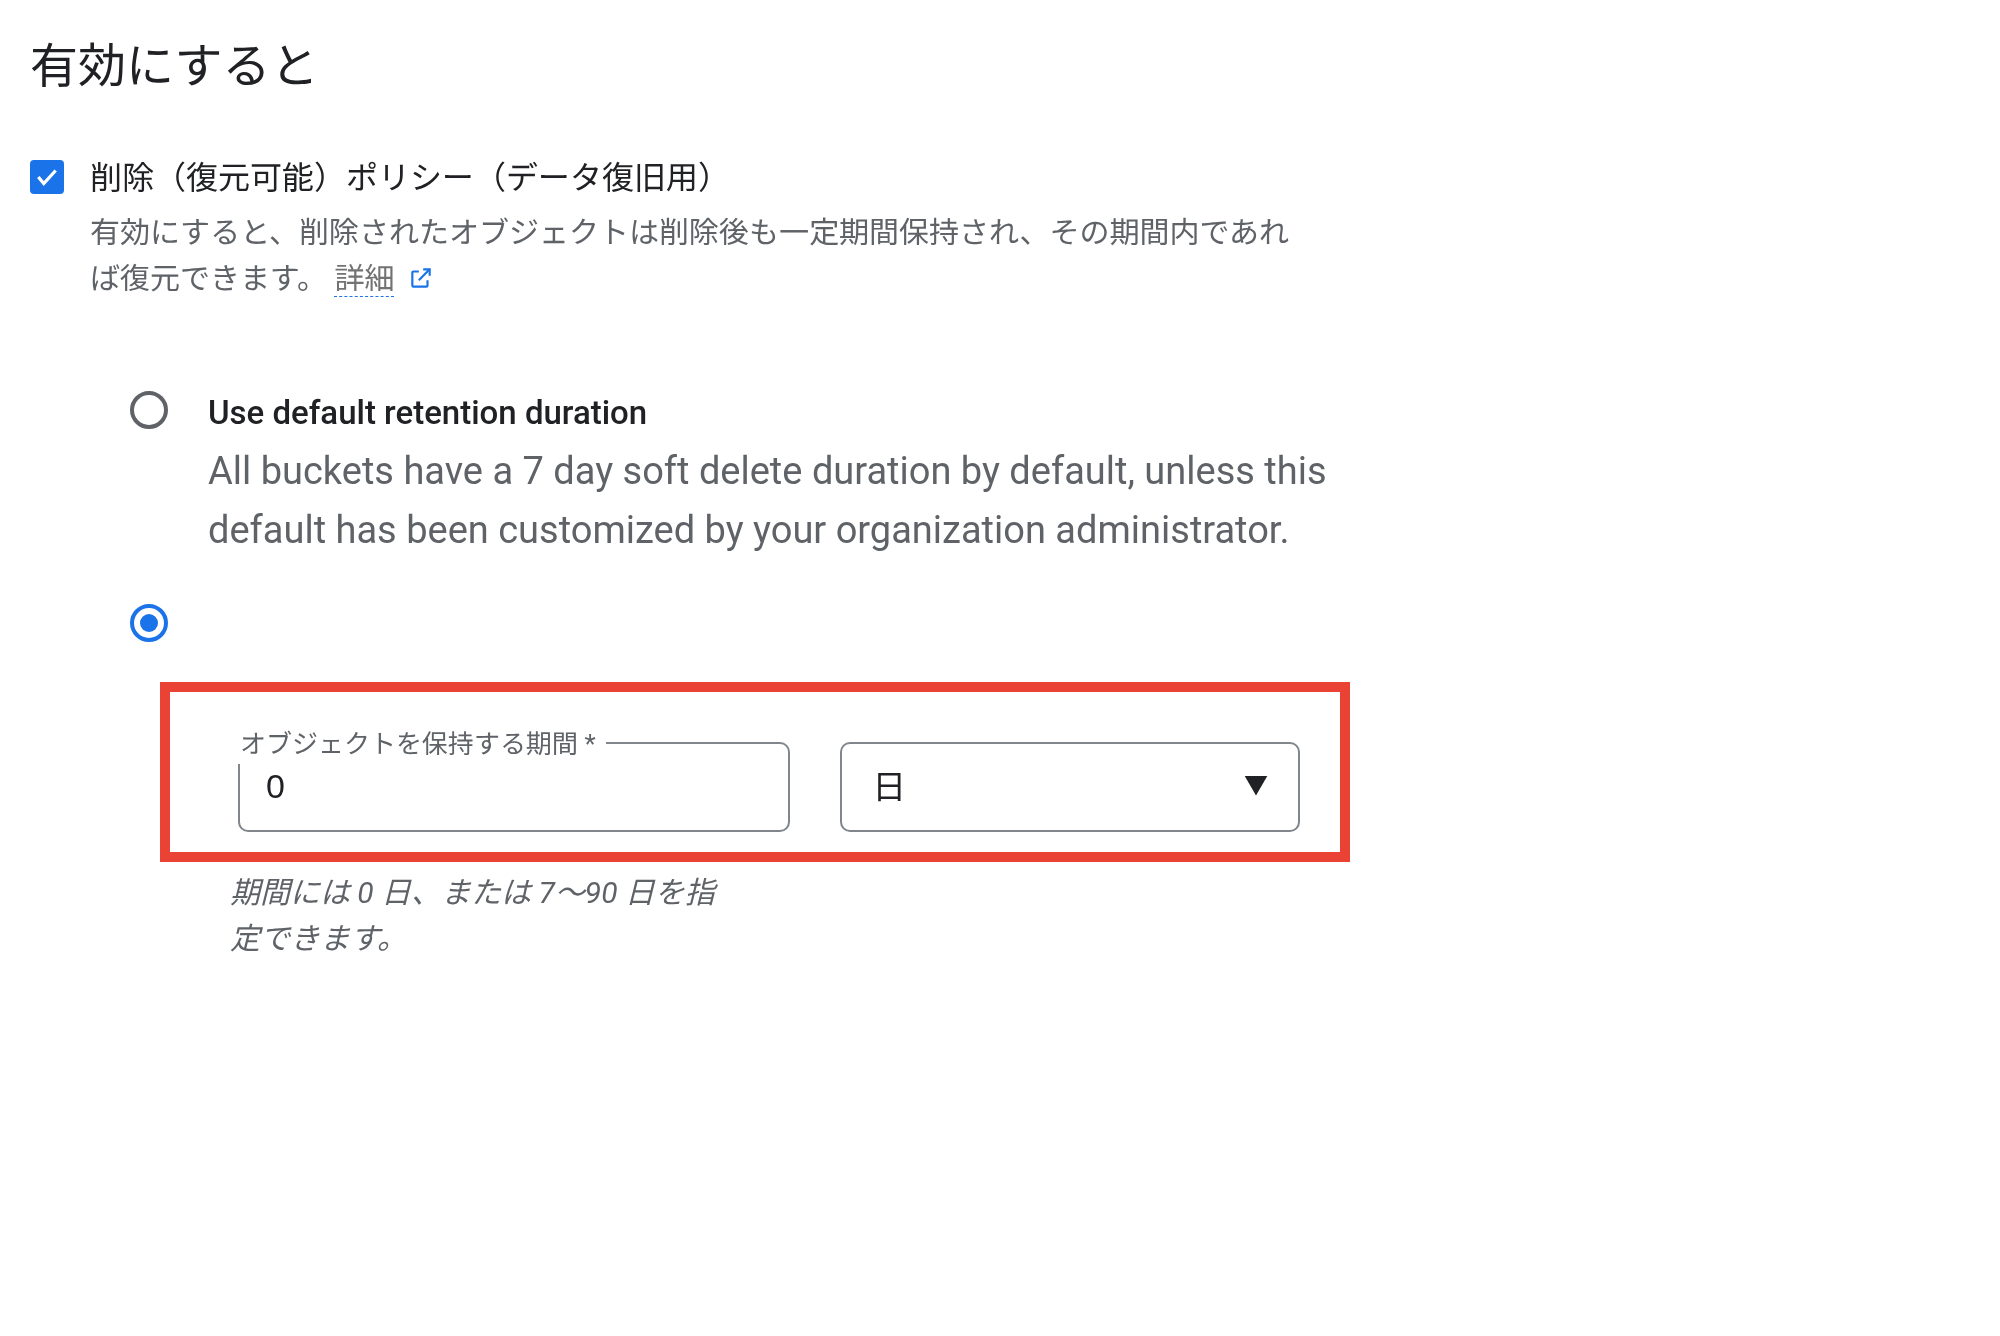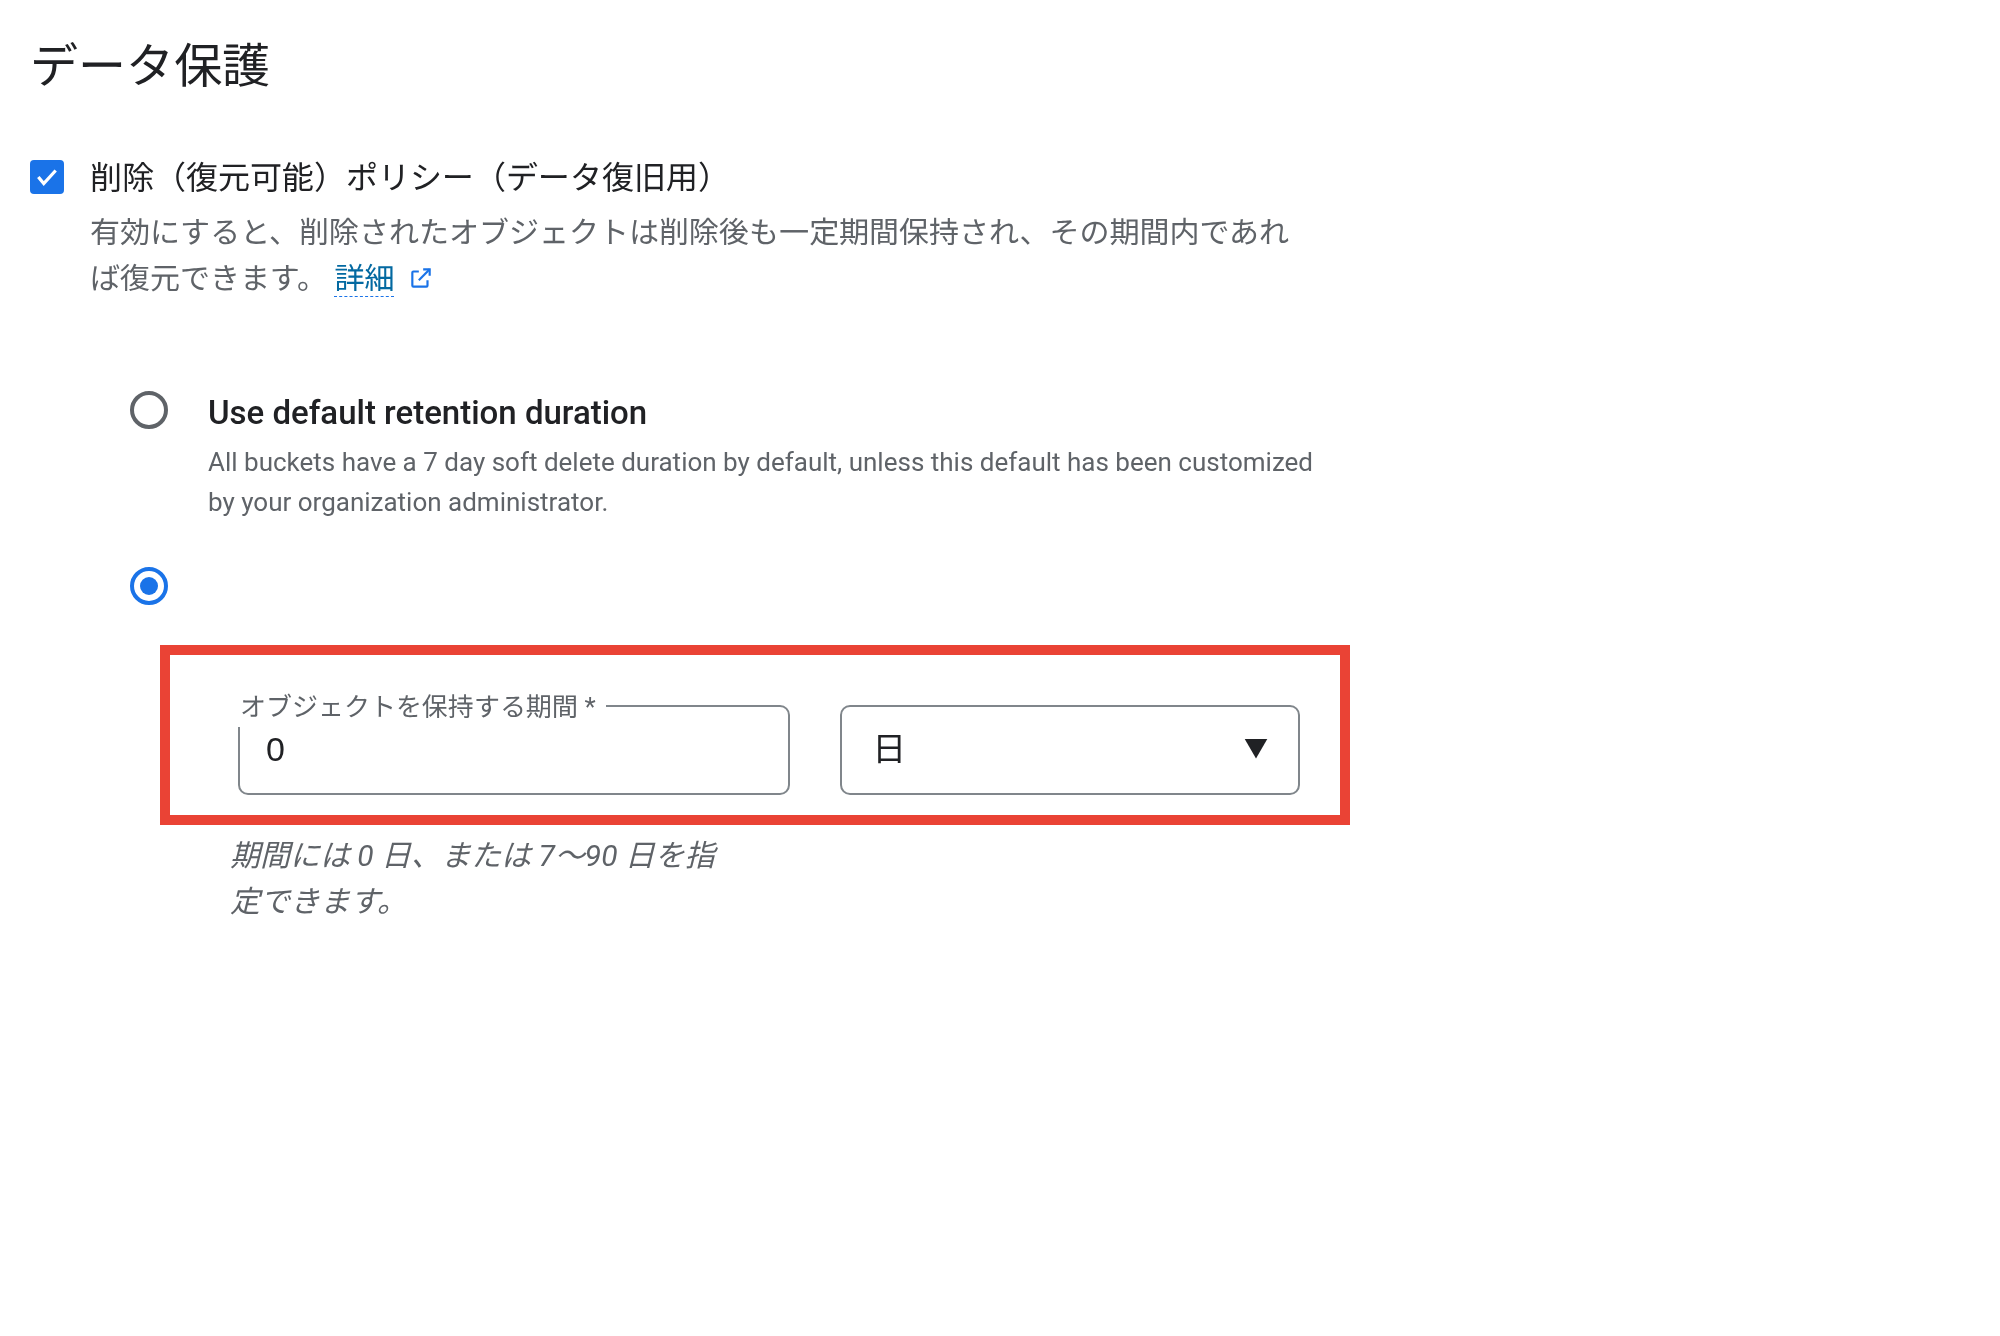--- a/index.html
+++ b/index.html
@@ -47,21 +47,21 @@
       font-weight: 400;
       color: #202124;
       margin-bottom: 6px;
     }
     .check-desc {
       font-size: 30px;
       color: #5f6368;
       max-width: 1200px;
     }
     .learn-link {
-      color: #0369a1;
+      color: #737373;
       text-decoration: none;
       border-bottom: 1px dashed #1a73e8;
       padding-bottom: 0px;
     }
     .ext-icon {
       display: inline-flex;
       width: 26px; height: 26px;
       margin-left: 6px;
       vertical-align: -2px;
     }
@@ -94,21 +94,21 @@
     }
 
     .radio-body { flex: 1 1 auto; }
     .radio-label {
       font-size: 33px;
       font-weight: 500;
       color: #202124;
       margin-bottom: 4px;
     }
     .radio-desc {
-      font-size: 26px;
+      font-size: 38px;
       color: #5f6368;
     }
 
     .highlight-box {
       border: 10px solid #ea4335;
       margin-top: 12px;
       margin-left: 130px;
       padding: 50px 40px 20px 40px;
       display: flex;
       gap: 50px;
@@ -166,21 +166,21 @@
       margin-top: 8px;
       font-size: 30px;
       color: #5f6368;
       max-width: 500px;
       font-style: italic;
     }
   </style>
 </head>
 <body>
 
-<h2 class="section-title">データ保護</h2>
+<h2 class="section-title">有効にすると</h2>
 
 <div class="row-check">
   <div class="checkbox">
     <svg viewBox="0 0 24 24">
         <polyline points="4 12 9 18 20 6"></polyline>
       </svg>
   </div>
   <div class="check-body">
     <div class="check-label">削除（復元可能）ポリシー（データ復旧用）</div>
     <div class="check-desc">

